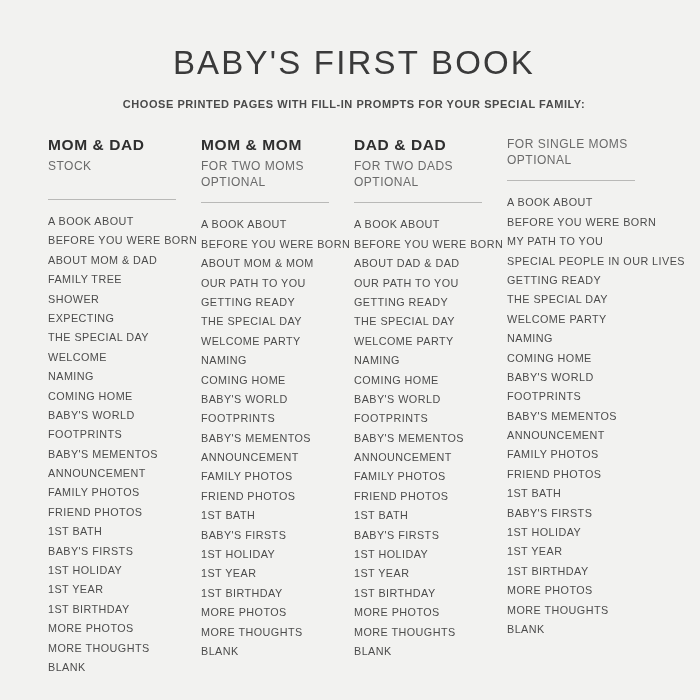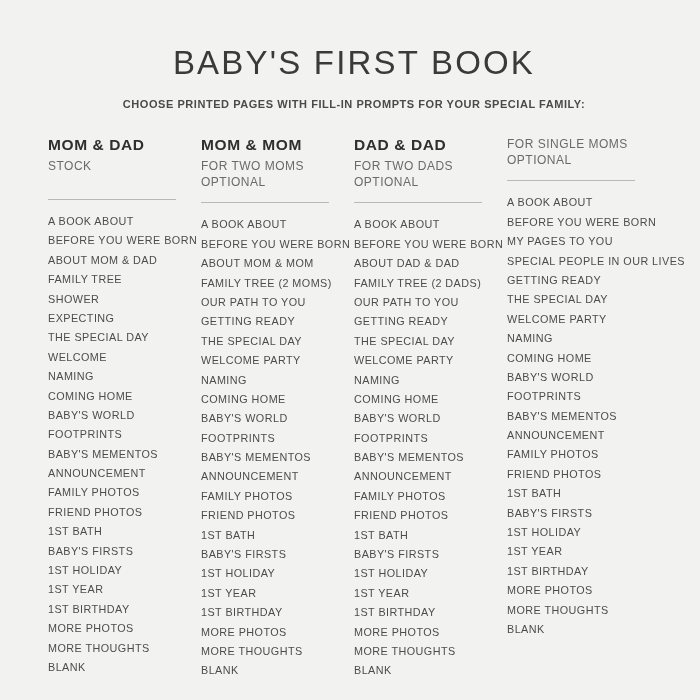--- a/index.html
+++ b/index.html
@@ -123,21 +123,20 @@
     </div>
 
     <div class="col">
       <div class="col-title">MOM &amp; MOM</div>
       <div class="col-sub">FOR TWO MOMS<br>OPTIONAL</div>
       <div class="rule"></div>
       <ul class="items">
         <li>A BOOK ABOUT</li>
         <li>BEFORE YOU WERE BORN</li>
         <li>ABOUT MOM &amp; MOM</li>
-        <li>FAMILY TREE (2 MOMS)</li>
         <li>OUR PATH TO YOU</li>
         <li>GETTING READY</li>
         <li>THE SPECIAL DAY</li>
         <li>WELCOME PARTY</li>
         <li>NAMING</li>
         <li>COMING HOME</li>
         <li>BABY'S WORLD</li>
         <li>FOOTPRINTS</li>
         <li>BABY'S MEMENTOS</li>
         <li>ANNOUNCEMENT</li>
@@ -155,21 +154,20 @@
     </div>
 
     <div class="col">
       <div class="col-title">DAD &amp; DAD</div>
       <div class="col-sub">FOR TWO DADS<br>OPTIONAL</div>
       <div class="rule"></div>
       <ul class="items">
         <li>A BOOK ABOUT</li>
         <li>BEFORE YOU WERE BORN</li>
         <li>ABOUT DAD &amp; DAD</li>
-        <li>FAMILY TREE (2 DADS)</li>
         <li>OUR PATH TO YOU</li>
         <li>GETTING READY</li>
         <li>THE SPECIAL DAY</li>
         <li>WELCOME PARTY</li>
         <li>NAMING</li>
         <li>COMING HOME</li>
         <li>BABY'S WORLD</li>
         <li>FOOTPRINTS</li>
         <li>BABY'S MEMENTOS</li>
         <li>ANNOUNCEMENT</li>
@@ -185,21 +183,21 @@
         <li>BLANK</li>
       </ul>
     </div>
 
     <div class="col">
       <div class="col-sub">FOR SINGLE MOMS<br>OPTIONAL</div>
       <div class="rule"></div>
       <ul class="items">
         <li>A BOOK ABOUT</li>
         <li>BEFORE YOU WERE BORN</li>
-        <li>MY PAGES TO YOU</li>
+        <li>MY PATH TO YOU</li>
         <li>SPECIAL PEOPLE IN OUR LIVES</li>
         <li>GETTING READY</li>
         <li>THE SPECIAL DAY</li>
         <li>WELCOME PARTY</li>
         <li>NAMING</li>
         <li>COMING HOME</li>
         <li>BABY'S WORLD</li>
         <li>FOOTPRINTS</li>
         <li>BABY'S MEMENTOS</li>
         <li>ANNOUNCEMENT</li>

